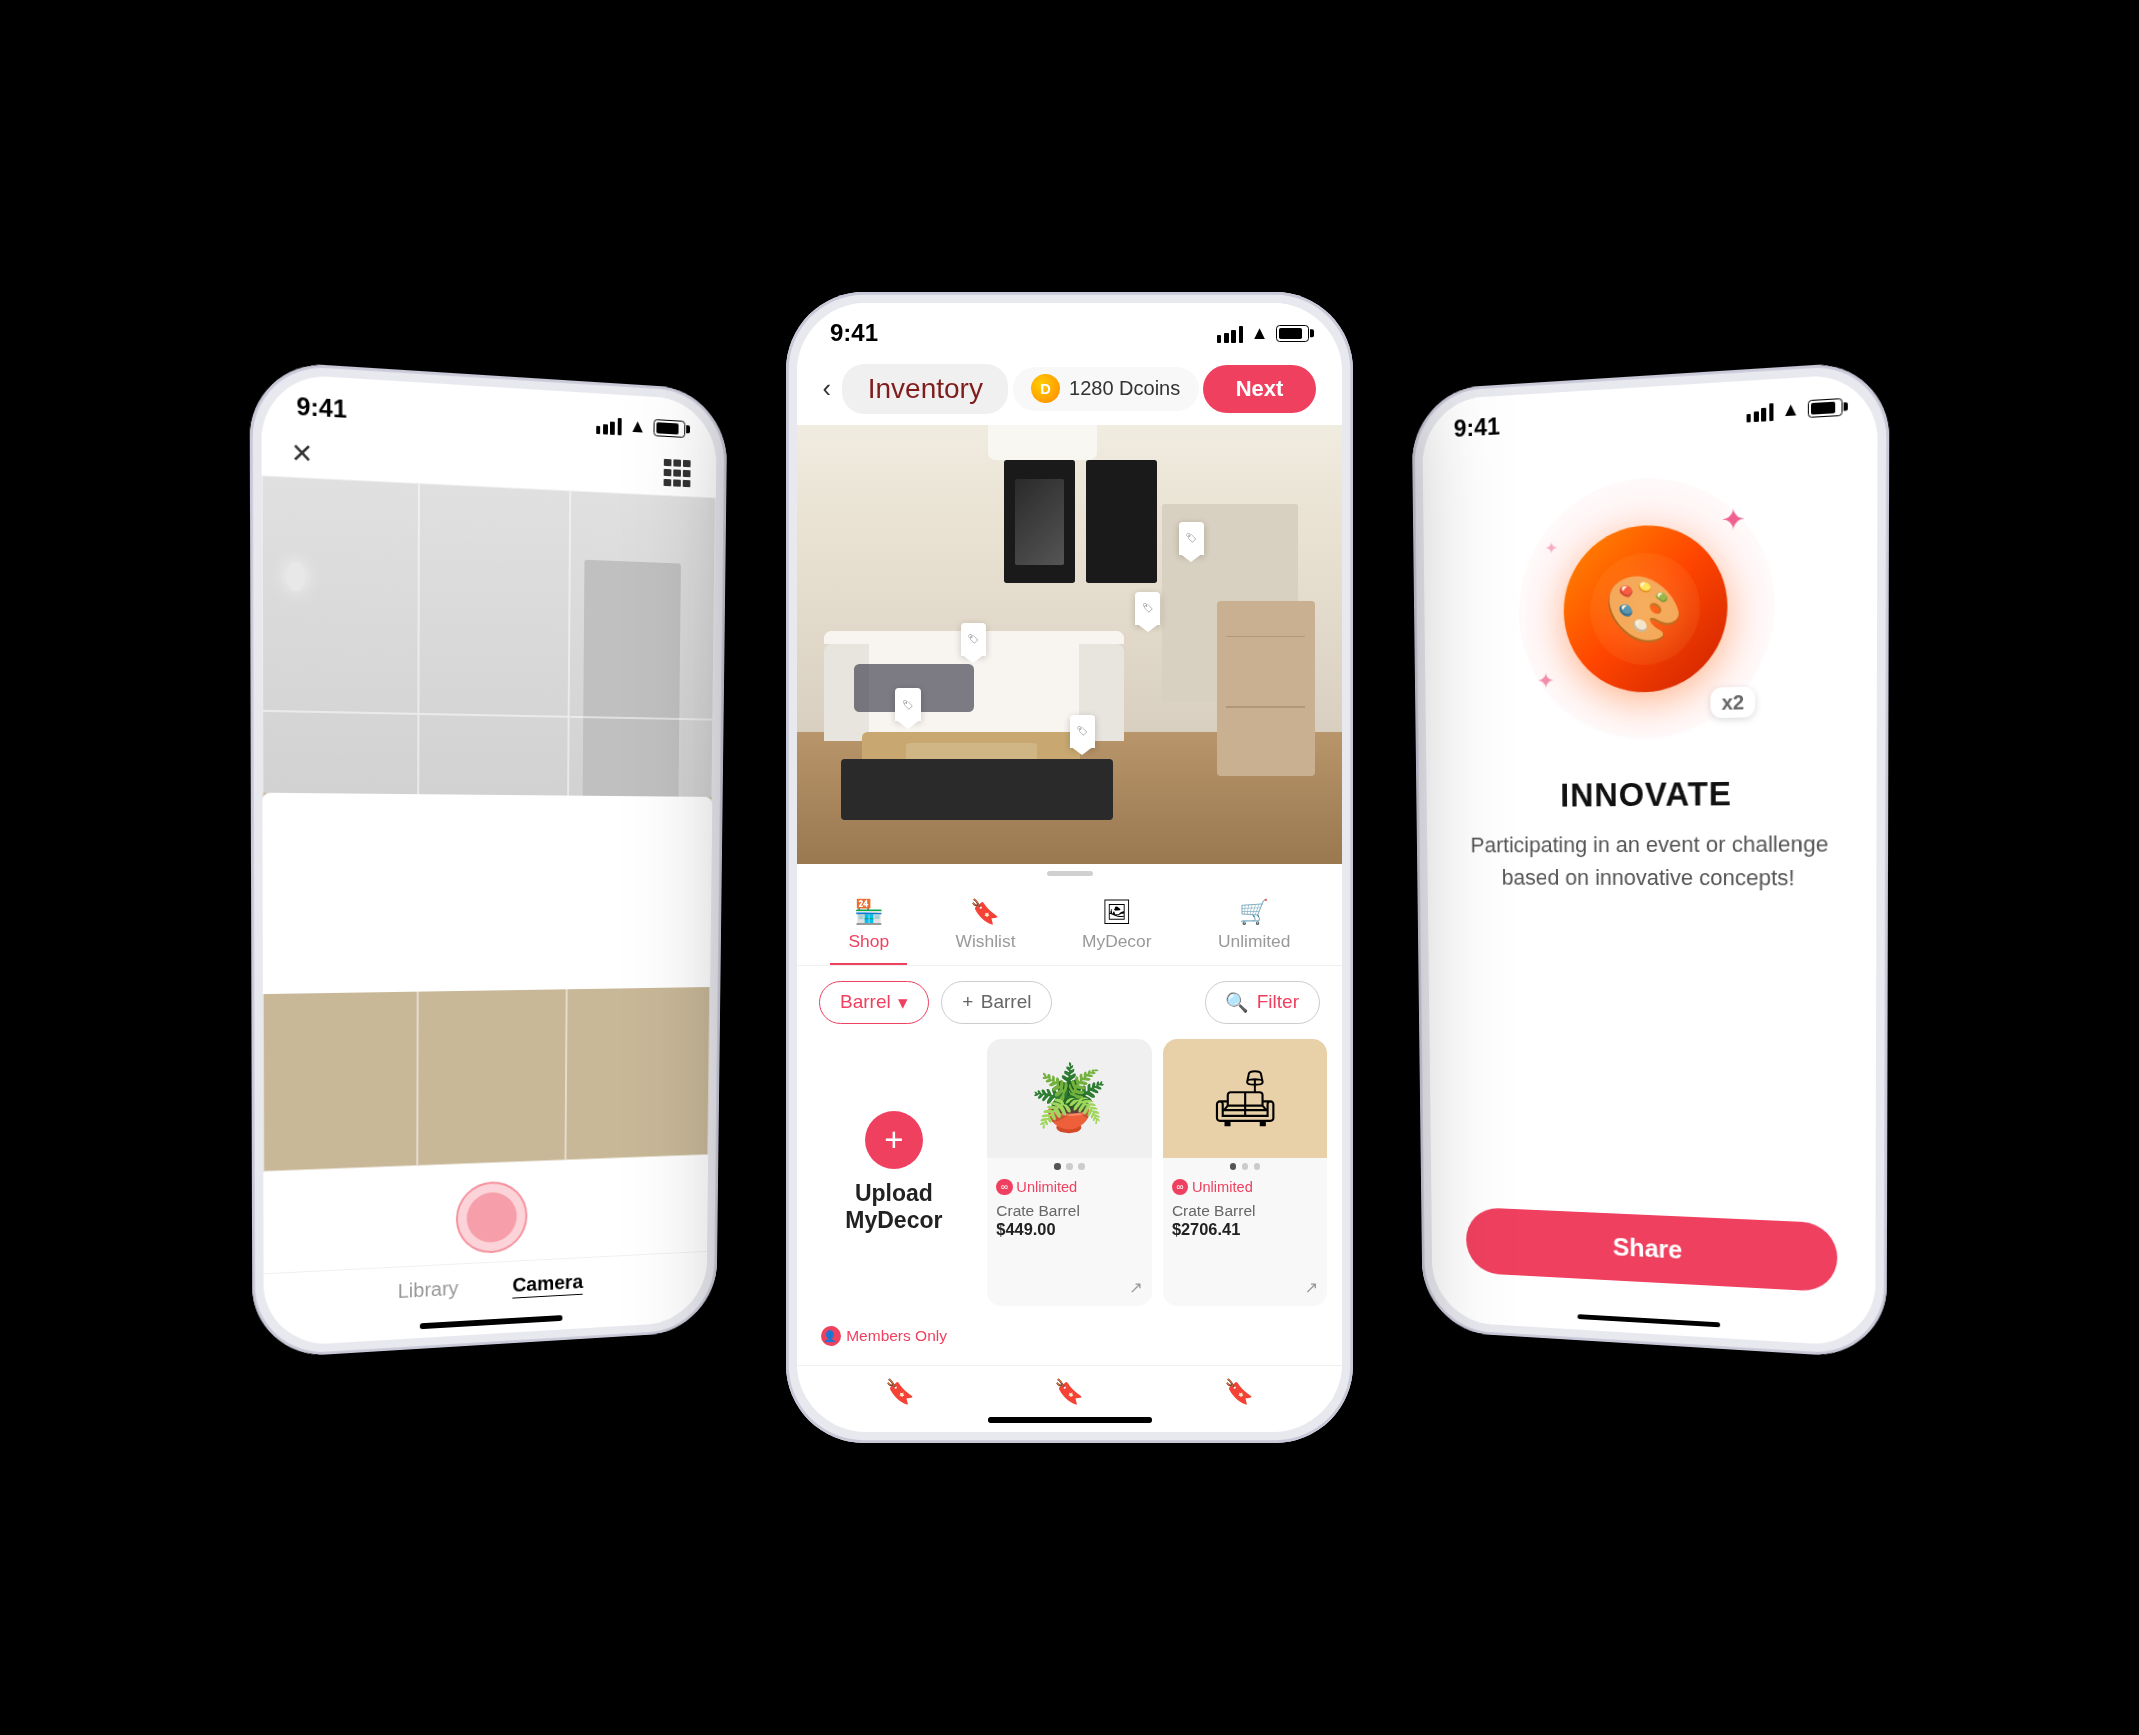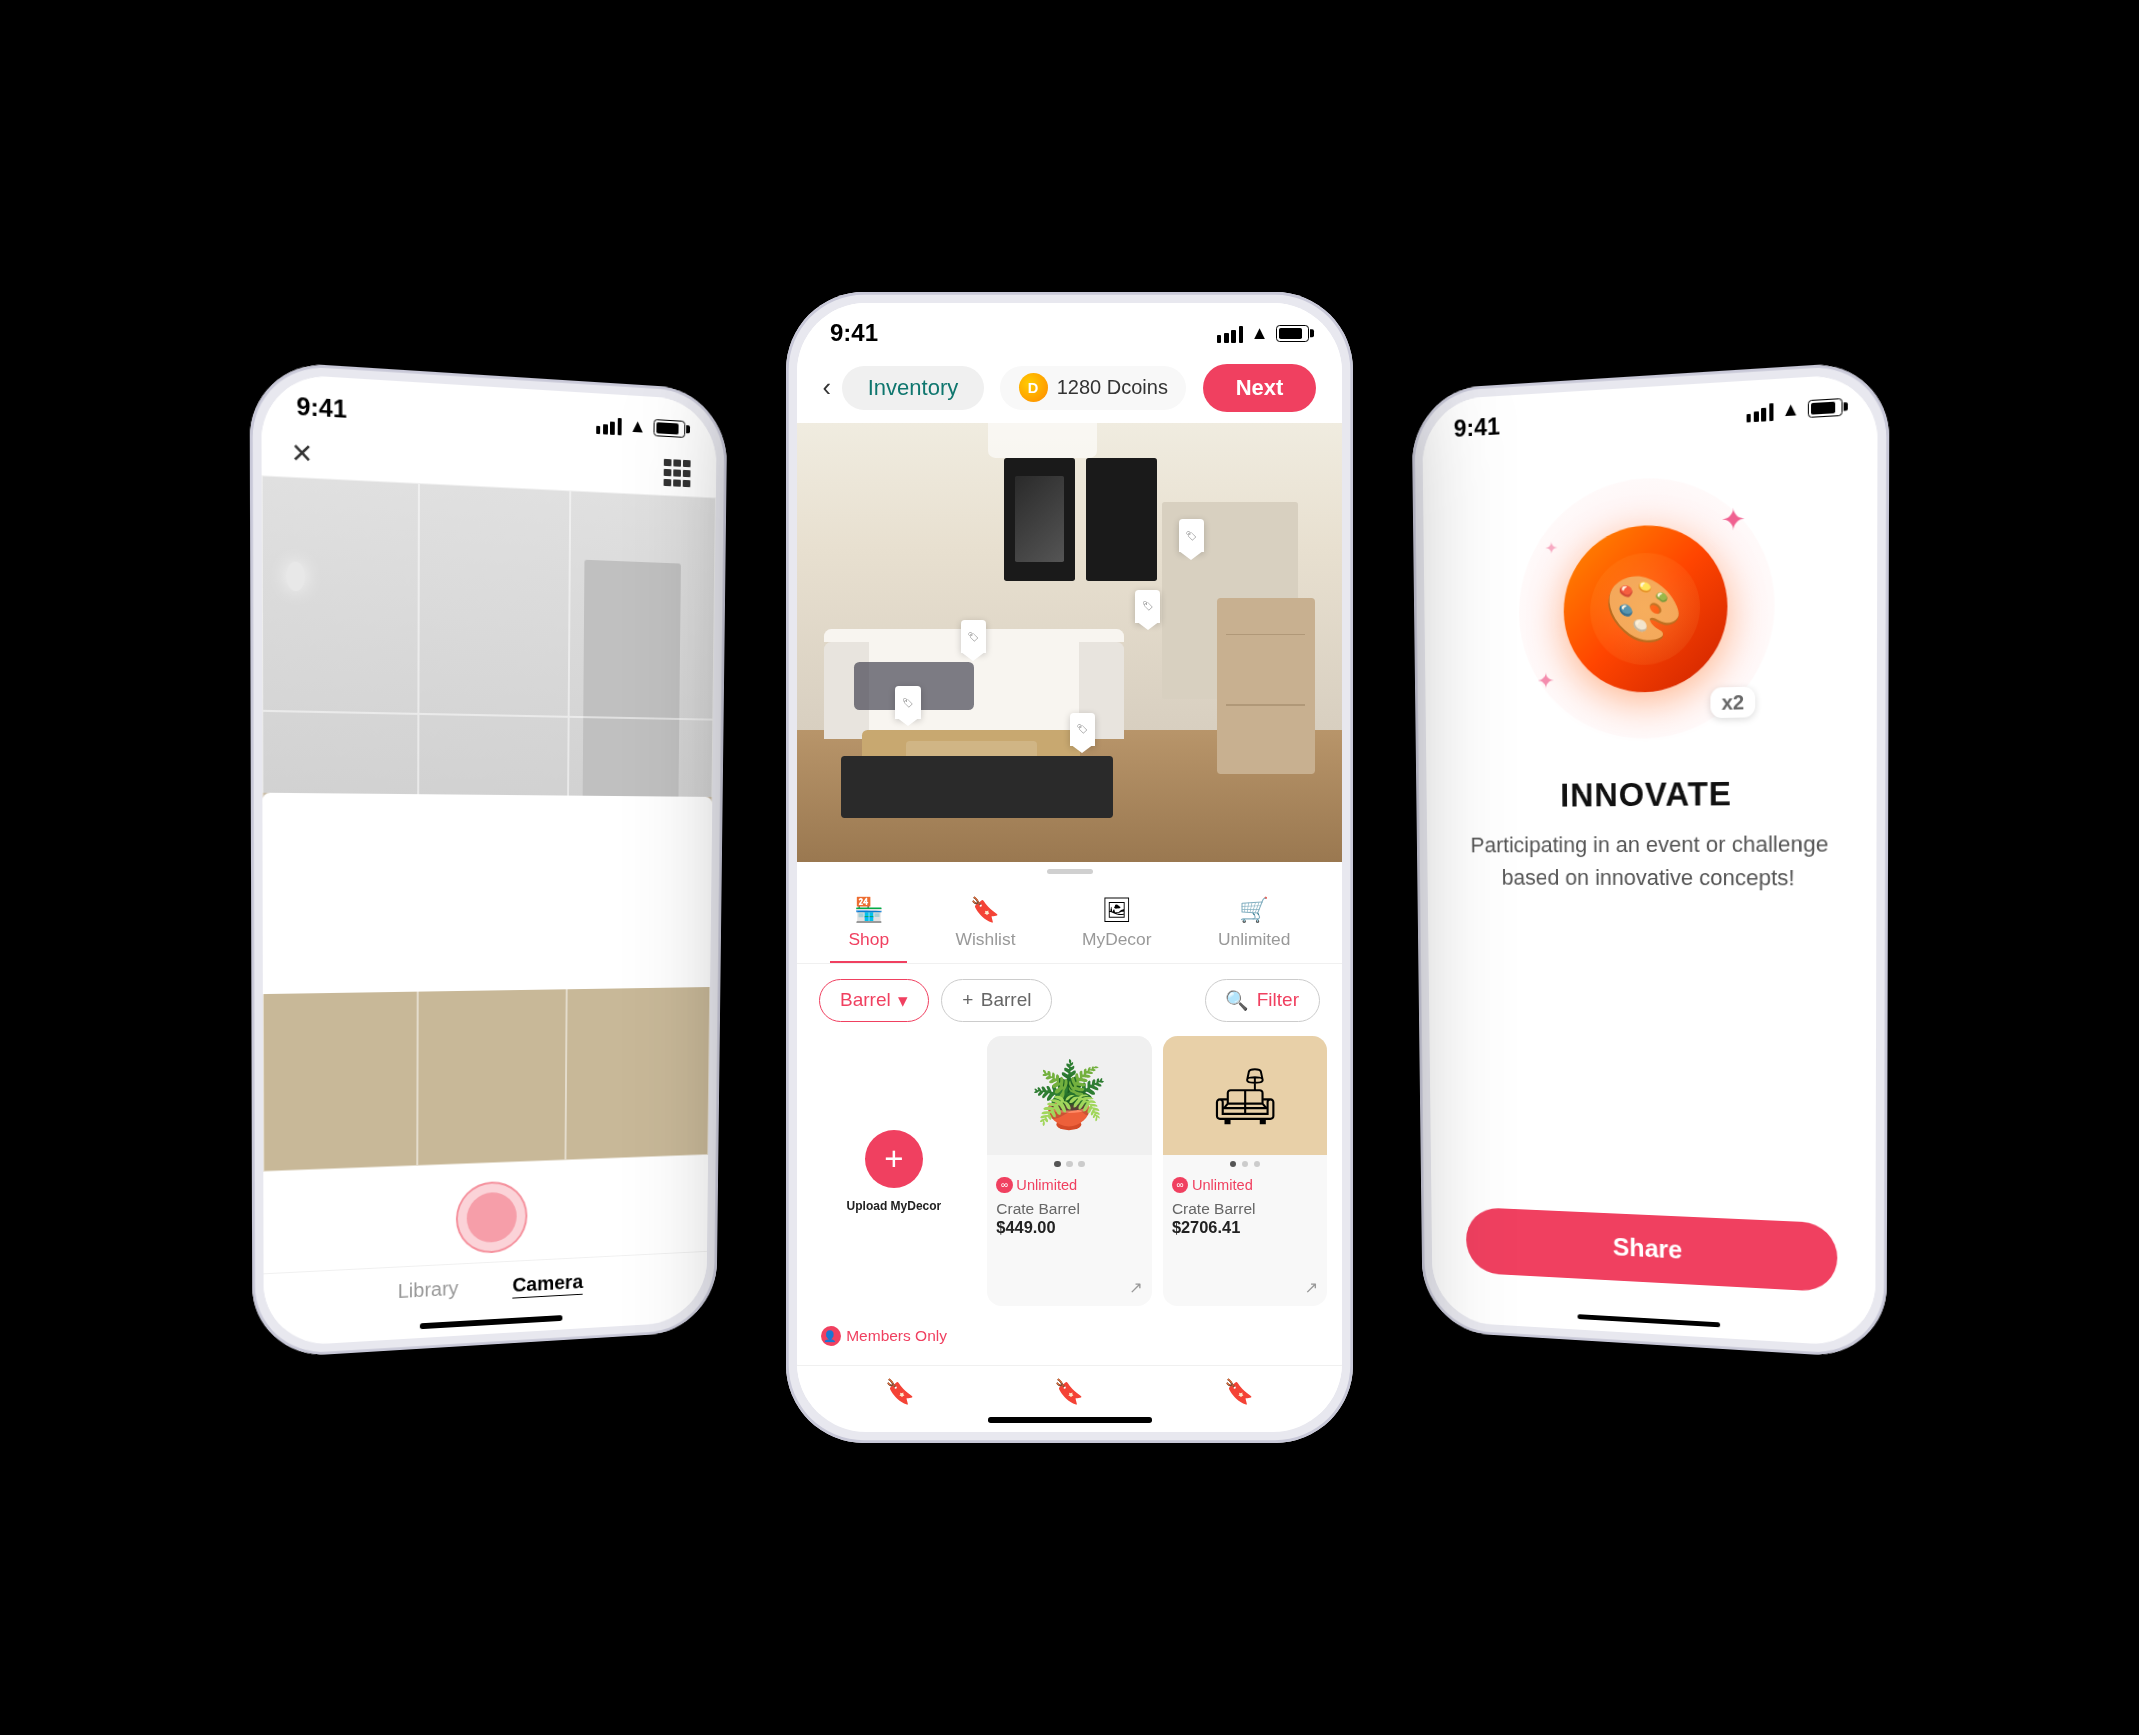--- a/index.html
+++ b/index.html
@@ -275,22 +275,22 @@
       gap: 11px;
     }
     .back-arrow {
       font-size: 25.6px;
       color: #333;
     }
     .inventory-pill {
       background: #f0f0f0;
       border-radius: 22px;
       padding: 9.1px 25.6px;
-      font-size: 22px;
-      color: #0f766e;
+      font-size: 28px;
+      color: #7f1d1d;
       text-align: right;
     }
     .dcoins-badge {
       display: flex;
       align-items: center;
       gap: 9.1px;
       background: #f8f8f8;
       border-radius: 22px;
       padding: 7.3px 18.3px;
     }
@@ -558,21 +558,21 @@
       border-radius: 50%;
       background: #f04060;
       display: flex;
       align-items: center;
       justify-content: center;
       color: #fff;
       font-size: 33px;
       font-weight: 300;
     }
     .upload-label {
-      font-size: 12px;
+      font-size: 23px;
       font-weight: 700;
       text-align: center;
       color: #222;
     }
     .bookmark-icon {
       position: absolute;
       top: 9.1px;
       right: 9.1px;
       font-size: 18.3px;
       color: #999;

